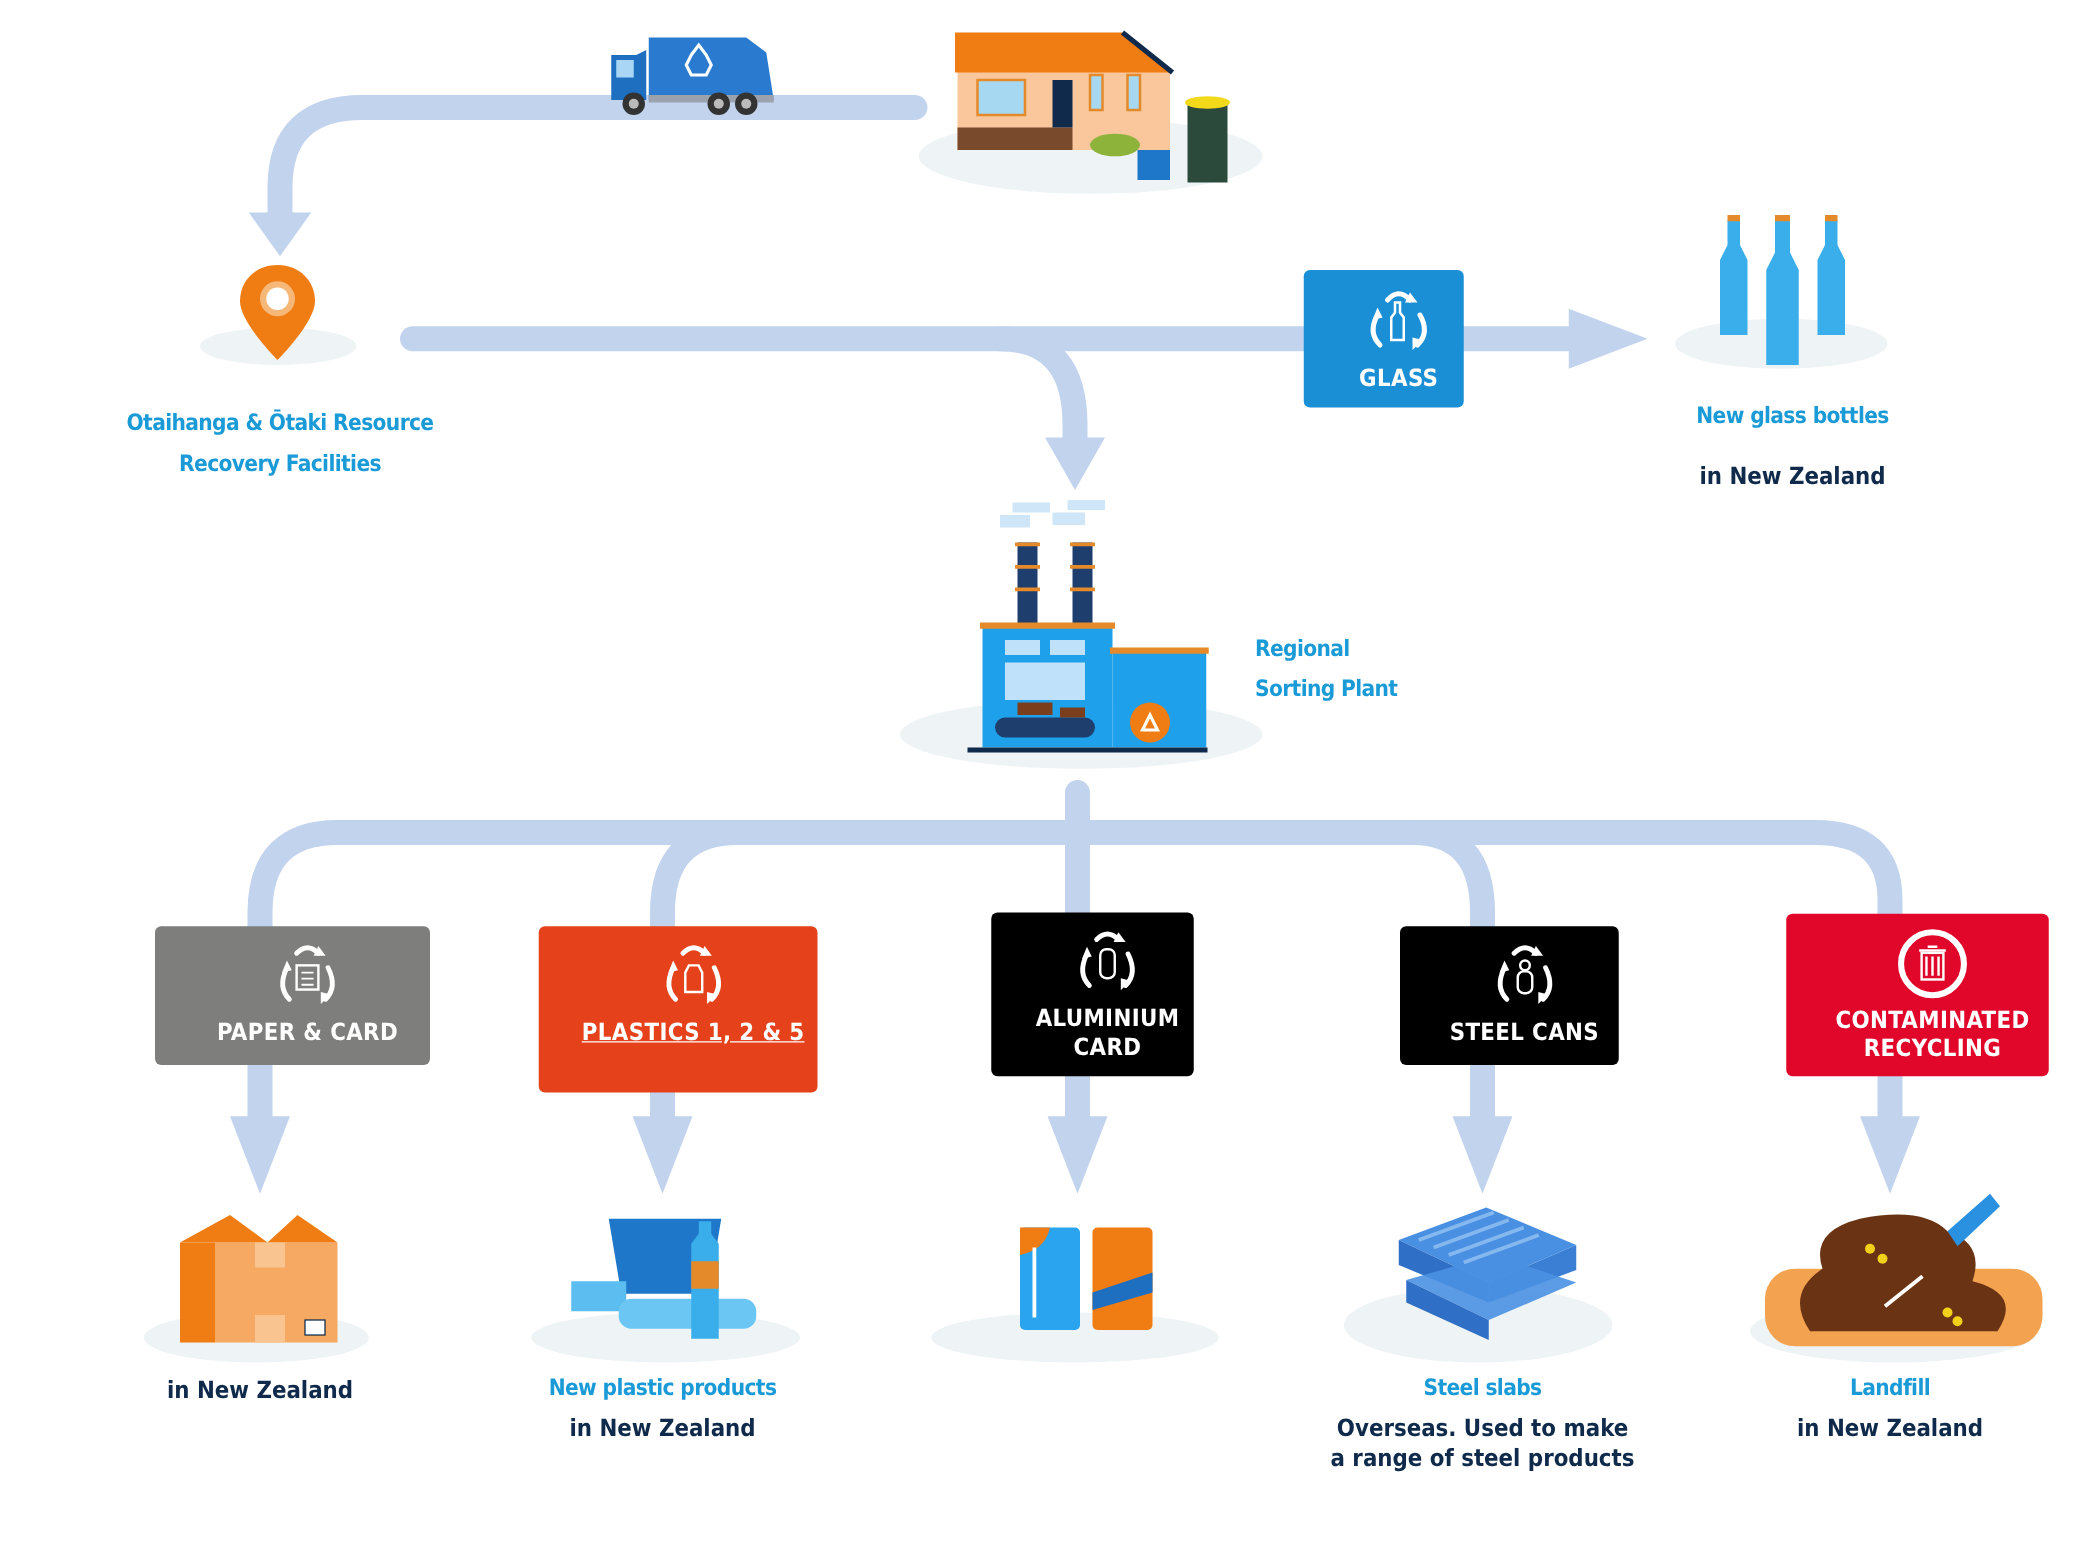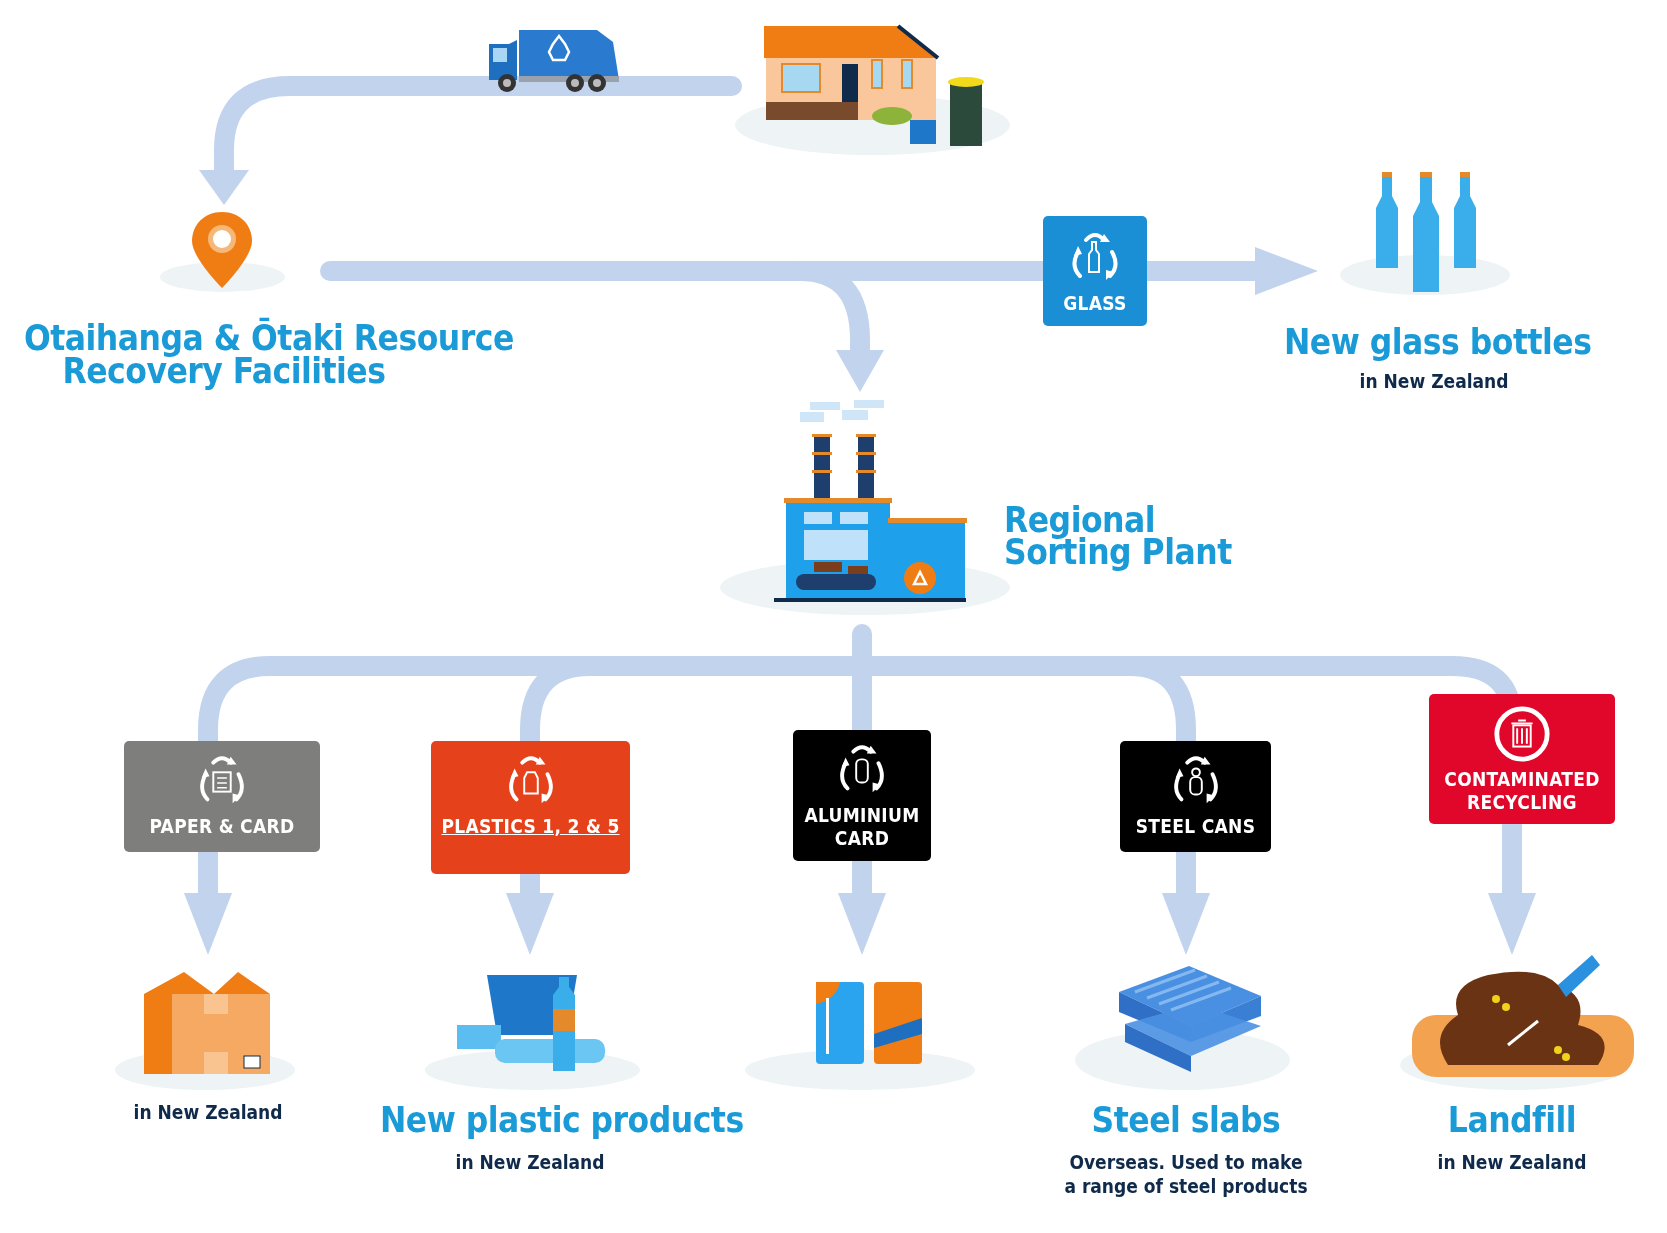--- a/index.html
+++ b/index.html
@@ -1,21 +1,21 @@
 <!DOCTYPE html>
 <html><head>
 <meta charset="utf-8">
 <style>
   html,body{margin:0;padding:0;background:#fff;}
   body{width:1667px;height:1233px;position:relative;overflow:hidden;font-family:"DejaVu Sans Condensed","DejaVu Sans",sans-serif;}
   #flow{position:absolute;left:0;top:0;}
   .abs{position:absolute;}
-  .title{color:#1a9ad6;font-weight:bold;font-size:35px;text-align:center;white-space:nowrap;letter-spacing:-0.5px;}
+  .title{color:#1a9ad6;font-weight:bold;font-size:18px;text-align:center;white-space:nowrap;letter-spacing:-0.5px;}
   .sub{color:#0f2a4a;font-weight:bold;font-size:19px;text-align:center;white-space:nowrap;line-height:24px;}
-  .box{position:absolute;border-radius:5px;color:#fff;text-align:center;font-weight:bold;font-size:19px;line-height:23px;letter-spacing:0.3px;}
+  .box{position:absolute;border-radius:5px;color:#fff;text-align:center;font-weight:bold;font-size:19px;line-height:23px;letter-spacing:0.3px;padding-left:24px;}
   .box .ic{display:block;margin:10px auto 4px;}
   .shadow{position:absolute;background:#eef3f5;border-radius:50%;}
 </style>
 </head>
 <body>
 
 <svg id="flow" width="1667" height="1233">
   <g fill="none" stroke="#c2d3ee" stroke-width="20" stroke-linecap="round">
     <path d="M732 86 H290 Q224 86 224 150 V175"></path>
     <path d="M330 271 H1265"></path>
@@ -186,21 +186,21 @@
 <div class="box" style="left: 1120px; top: 741px; width: 151px; height: 111px; background: rgb(0, 0, 0);">
   <svg class="ic" width="62" height="60" viewBox="0 0 62 62">
       <use href="#recy"></use>
       <circle cx="31" cy="22" r="4" fill="none" stroke="#fff" stroke-width="2"></circle>
       <rect x="25" y="27" width="12" height="18" rx="5" fill="none" stroke="#fff" stroke-width="2"></rect>
     </svg>
   <div class="lbl">
       <div>STEEL CANS</div>
     </div>
 </div>
-<div class="box" style="left: 1429px; top: 694px; width: 186px; height: 130px; background: rgb(225, 7, 42);">
+<div class="box" style="left: 1429px; top: 731px; width: 186px; height: 130px; background: rgb(225, 7, 42);">
   <svg class="ic" width="62" height="60" viewBox="0 0 62 62">
       <circle cx="31" cy="31" r="26" fill="none" stroke="#fff" stroke-width="5"></circle>
       <rect x="22" y="22" width="18" height="22" fill="none" stroke="#fff" stroke-width="2"></rect>
       <path d="M20 20h22M27 17h8M26 25v16M31 25v16M36 25v16" stroke="#fff" stroke-width="2"></path>
     </svg>
   <div class="lbl">
       <div>CONTAMINATED</div>
       <div>RECYCLING</div>
     </div>
 </div>

